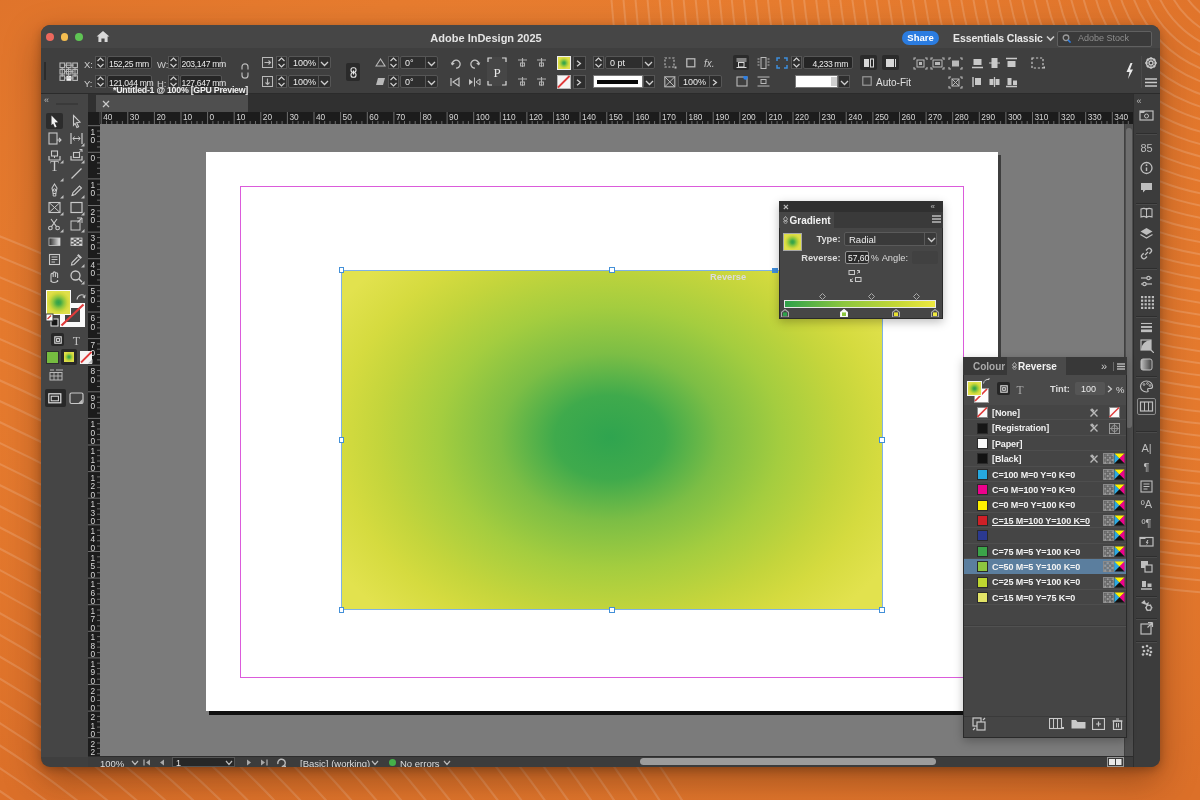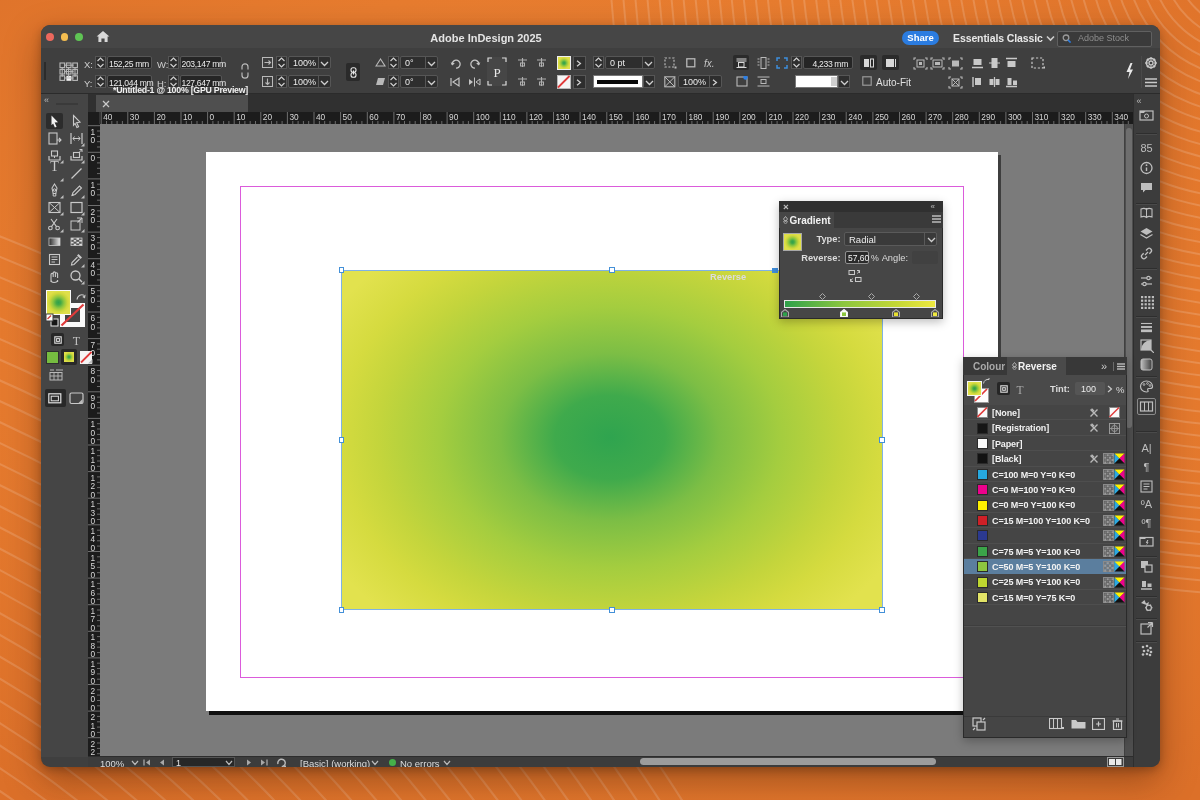--- a/index.html
+++ b/index.html
@@ -1540,21 +1540,21 @@
       <rect x="8.399999999999999" y="8.399999999999999" width="2.2" height="2.2" fill="#777"></rect>
     </svg>
 <svg style="position:absolute;left:1072.5px;top:474.59999999999997px;" width="11" height="11" viewBox="0 0 11 11">
       <path d="M0.5 0.5 L5.5 5.5 L0.5 10.5 Z" fill="#2BA9E0"></path>
       <path d="M0.5 0.5 L5.5 5.5 L10.5 0.5 Z" fill="#FFF200"></path>
       <path d="M10.5 0.5 L5.5 5.5 L10.5 10.5 Z" fill="#EC018C"></path>
       <path d="M0.5 10.5 L5.5 5.5 L10.5 10.5 Z" fill="#111111"></path>
     </svg>
 <div style="position:absolute;left:923px;top:502.19999999999993px;width:162px;height:1px;background:#4E4E4E;"></div>
 <div style="position:absolute;left:936px;top:490.0px;width:11px;height:11px;background:#CE2027;border:1px solid #2A2A2A;box-sizing:border-box;"></div>
-<div style="position:absolute;left:951px;top:491.79999999999995px;font:700 9px 'Liberation Sans',sans-serif;color:#F2F2F2;white-space:nowrap;line-height:1;letter-spacing:-0.1px;">C=15 M=100 Y=100 K=0</div>
+<div style="position:absolute;left:951px;top:491.79999999999995px;font:700 9px 'Liberation Sans',sans-serif;color:#F2F2F2;white-space:nowrap;line-height:1;letter-spacing:-0.1px;text-decoration:underline;">C=15 M=100 Y=100 K=0</div>
 <svg style="position:absolute;left:1062px;top:490.0px;" width="11" height="11" viewBox="0 0 11 11">
       <rect x="0.5" y="0.5" width="10" height="10" rx="0" fill="none" stroke="#8A8A8A" stroke-width="1"></rect>
       <rect x="1.2" y="1.2" width="2.2" height="2.2" fill="#777"></rect>
       <rect x="1.2" y="3.5999999999999996" width="2.2" height="2.2" fill="#9A9A9A"></rect>
       <rect x="1.2" y="6.0" width="2.2" height="2.2" fill="#777"></rect>
       <rect x="1.2" y="8.399999999999999" width="2.2" height="2.2" fill="#9A9A9A"></rect>
       <rect x="3.5999999999999996" y="1.2" width="2.2" height="2.2" fill="#9A9A9A"></rect>
       <rect x="3.5999999999999996" y="3.5999999999999996" width="2.2" height="2.2" fill="#777"></rect>
       <rect x="3.5999999999999996" y="6.0" width="2.2" height="2.2" fill="#9A9A9A"></rect>
       <rect x="3.5999999999999996" y="8.399999999999999" width="2.2" height="2.2" fill="#777"></rect>

